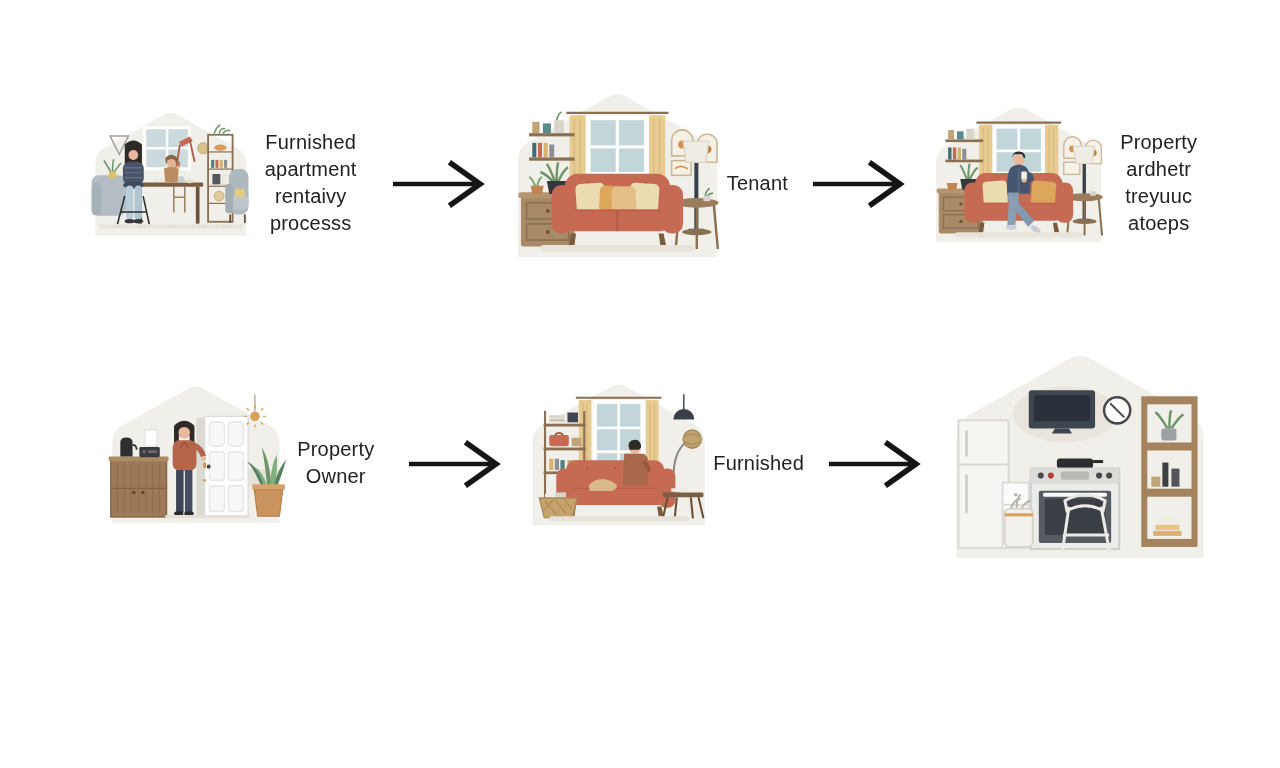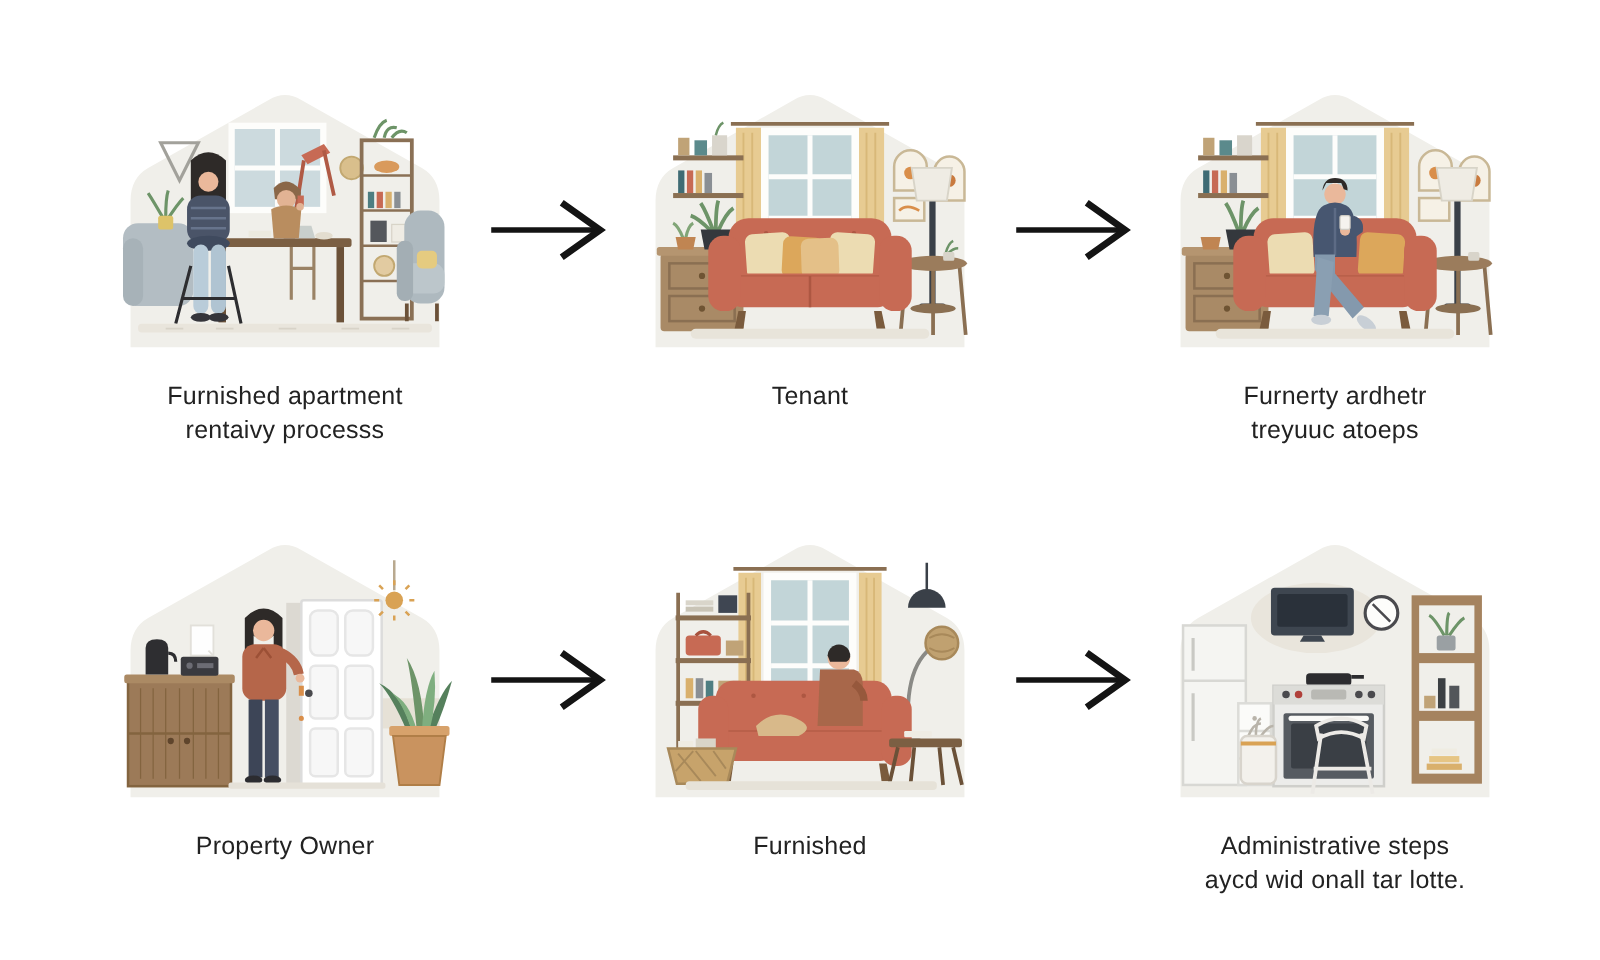--- a/index.html
+++ b/index.html
@@ -1,21 +1,21 @@
 <!DOCTYPE html>
 <html><head>
 <meta charset="utf-8">
 <style>
   html,body { margin:0; padding:0; background:#ffffff; }
   .canvas { position:relative; width:1280px; height:768px; background:#ffffff;
             font-family:"Liberation Sans", sans-serif; overflow:hidden; }
   .row { display:flex; align-items:flex-start; padding-left:88px; }
   .row-top { padding-top:62px; }
-  .row-bottom { padding-top:64px; }
-  .panel { width:280px; display:flex; flex-direction:column; align-items:center; }
+  .row-bottom { padding-top:64px;margin-left:16px; }
+  .panel { width:280px; display:flex; align-items:center; }
   .illus { width:272px; height:216px; display:block; }
   .caption { margin-top:26px; font-size:20px; line-height:27px; color:#222222;
              text-align:center; white-space:pre-line; letter-spacing:.2px; }
   .arrow-cell { width:140px; display:flex; justify-content:center; padding-top:96px; }
   .arrow { width:95px; height:52px; display:block; }
 </style>
 </head>
 <body>
 
 <div class="canvas">
@@ -288,21 +288,21 @@
           <rect x="139" y="110" width="8" height="11" rx="1.5" fill="#f5f3ee" stroke="#cfccc4" stroke-width="1"></rect>
           <path d="M119 141 h16 v15 l23 27 -9 9 -23 -29 -7 -10 z" fill="#8499ad"></path>
           <path d="M121 143 l-3 47 h12 l4 -43 z" fill="#8a9fb2"></path>
           <ellipse cx="160" cy="196" rx="9" ry="4.5" fill="#c8cfd6" transform="rotate(38 160 196)"></ellipse>
           <ellipse cx="124" cy="193" rx="8" ry="4" fill="#c8cfd6"></ellipse>
         </g>
         <g>
           <rect x="40" y="200" width="190" height="8" rx="4" fill="#e8e4da"></rect>
         </g>
       </svg>
-      <figcaption class="caption">Furnerty ardhetr
+      <figcaption class="caption">Property ardhetr
 treyuuc atoeps</figcaption>
     </figure>
   </div>
 
   <div class="row row-bottom">
 
     <figure class="panel" style="margin:0">
       <svg class="illus" viewBox="0 0 270 215">
         <path d="M12 215 V98 Q12 80 26 72 L122 18 Q135 10 148 18 L244 72 Q258 80 258 98 V215 Z" fill="#f0efea"></path>
         <g>
@@ -522,17 +522,15 @@
         <g>
           <path d="M120 158 q20 -12 40 0 l-2 10 q-18 -10 -36 0 z" fill="none" stroke="#eceae6" stroke-width="3"></path>
           <path d="M124 164 l-7 48 M156 164 l9 48 M118 192 h46" stroke="#eceae6" stroke-width="3" fill="none"></path>
         </g>
         <g>
           <path d="M66 166 q4 -10 10 -10 M72 166 q0 -12 4 -14 M76 166 q6 -8 10 -8" stroke="#b9b4aa" stroke-width="2" fill="none"></path>
           <rect x="60" y="166" width="28" height="38" rx="5" fill="#f3f1ec" stroke="#d8d4cc" stroke-width="2"></rect>
           <path d="M60 172 h28" stroke="#d9a254" stroke-width="3"></path>
         </g>
       </svg>
-      <figcaption class="caption">Administrative steps
-aycd wid onall tar lotte.</figcaption>
     </figure>
   </div>
 </div>
 
 </body></html>

